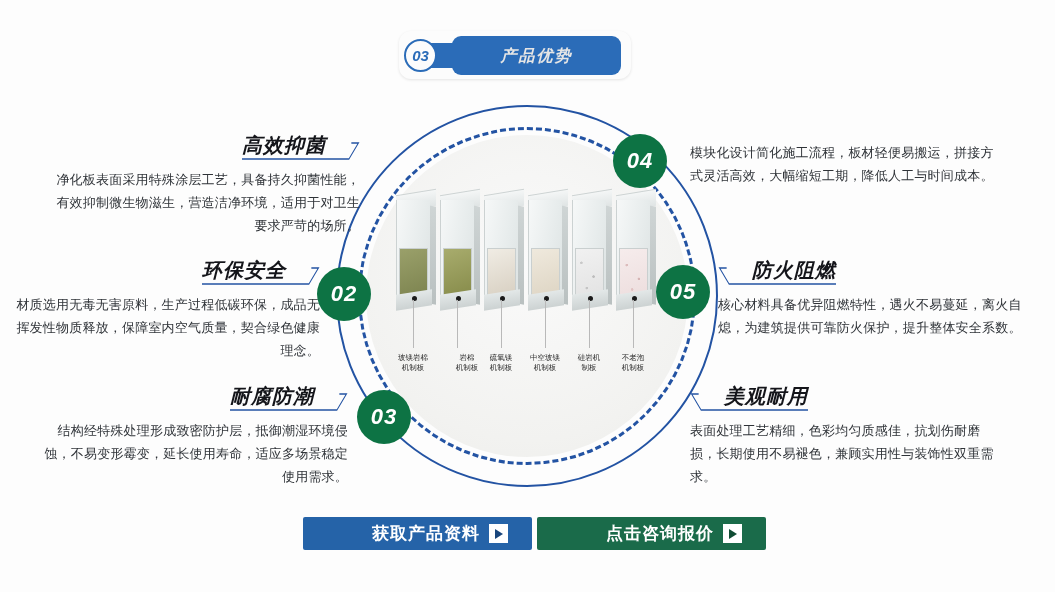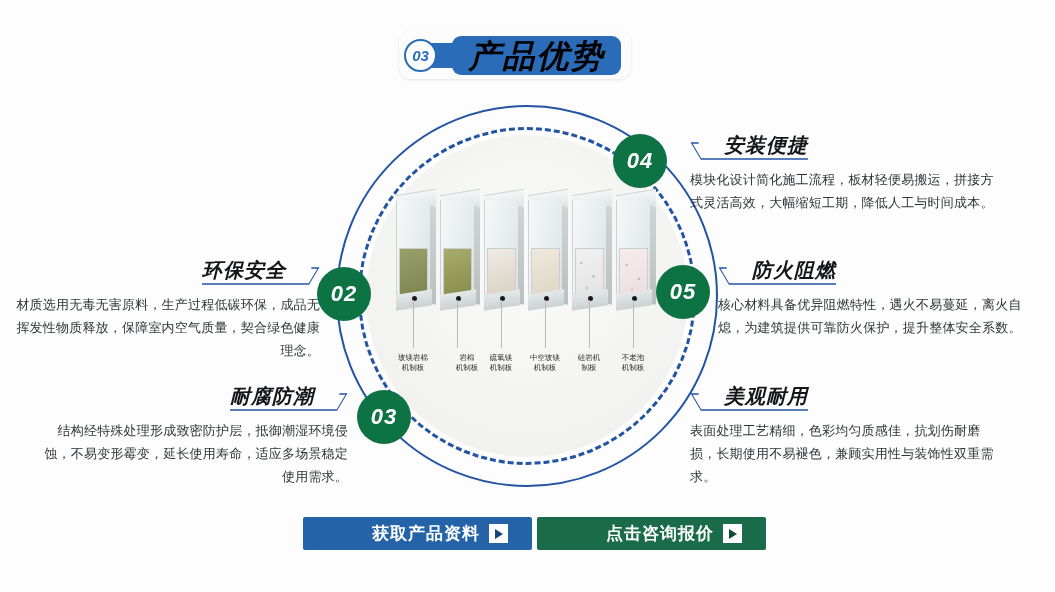--- a/index.html
+++ b/index.html
@@ -21,21 +21,21 @@
   .banner-pill{
     position:absolute;left:416px;top:43px;width:200px;height:25px;
     background:#2b6cb8;border-radius:13px;
   }
   .banner-title-pill{
     position:absolute;left:452px;top:36px;width:169px;height:39px;
     background:#2b6cb8;border-radius:9px;
     display:flex;align-items:center;justify-content:center;
   }
   .banner-title{
-    color:#000000;font-size:32px;font-weight:bold;font-style:italic;
+    color:#e5e5e5;font-size:16px;font-weight:bold;font-style:italic;
     letter-spacing:2px;line-height:1;
   }
   .banner-badge{
     position:absolute;left:404px;top:39px;width:33px;height:33px;
     border-radius:50%;background:#fcfcfc;border:2.5px solid #2b6cb8;
     display:flex;align-items:center;justify-content:center;
     box-sizing:border-box;
   }
   .banner-badge span{color:#2b6cb8;font-size:15px;font-weight:bold;font-style:italic;}
 
@@ -246,20 +246,29 @@
   <div class="lbl" style="left:561px;top:353px;white-space:pre-line;">硅岩机
 制板</div>
   <div class="lbl" style="left:605px;top:353px;white-space:pre-line;">不老泡
 机制板</div>
 
   <div class="num" style="left:317px;top:267px;">02</div>
   <div class="num" style="left:357px;top:390px;">03</div>
   <div class="num" style="left:613px;top:134px;">04</div>
   <div class="num" style="left:656px;top:265px;">05</div>
 
+  <div class="feat left" style="left:50px;top:134px;">
+    <div class="head">
+      <span>高效抑菌</span>
+      <svg class="deco" viewBox="0 0 300 20" preserveAspectRatio="none">
+        <path d="M0 18 L272 18 L296 2 L278 2" fill="none" stroke="#2353a3" stroke-width="1.6"></path>
+      </svg>
+    </div>
+    <div class="body">净化板表面采用特殊涂层工艺，具备持久抑菌性能，有效抑制微生物滋生，营造洁净环境，适用于对卫生要求严苛的场所。</div>
+  </div>
 
   <div class="feat left" style="left:38px;top:385px;">
     <div class="head">
       <span>耐腐防潮</span>
       <svg class="deco" viewBox="0 0 300 20" preserveAspectRatio="none">
         <path d="M0 18 L272 18 L296 2 L278 2" fill="none" stroke="#2353a3" stroke-width="1.6"></path>
       </svg>
     </div>
     <div class="body">结构经特殊处理形成致密防护层，抵御潮湿环境侵蚀，不易变形霉变，延长使用寿命，适应多场景稳定使用需求。</div>
   </div>
@@ -268,26 +277,20 @@
     <div class="head">
       <span>环保安全</span>
       <svg class="deco" viewBox="0 0 300 20" preserveAspectRatio="none">
         <path d="M0 18 L272 18 L296 2 L278 2" fill="none" stroke="#2353a3" stroke-width="1.6"></path>
       </svg>
     </div>
     <div class="body">材质选用无毒无害原料，生产过程低碳环保，成品无挥发性物质释放，保障室内空气质量，契合绿色健康理念。</div>
   </div>
 
   <div class="feat right" style="left:690px;top:134px;">
-    <div class="head">
-      <svg class="deco" viewBox="0 0 300 20" preserveAspectRatio="none">
-        <path d="M300 18 L28 18 L4 2 L22 2" fill="none" stroke="#2353a3" stroke-width="1.6"></path>
-      </svg>
-      <span>安装便捷</span>
-    </div>
     <div class="body">模块化设计简化施工流程，板材轻便易搬运，拼接方式灵活高效，大幅缩短工期，降低人工与时间成本。</div>
   </div>
 
   <div class="feat right" style="left:718px;top:259px;">
     <div class="head">
       <svg class="deco" viewBox="0 0 300 20" preserveAspectRatio="none">
         <path d="M300 18 L28 18 L4 2 L22 2" fill="none" stroke="#2353a3" stroke-width="1.6"></path>
       </svg>
       <span>防火阻燃</span>
     </div>

